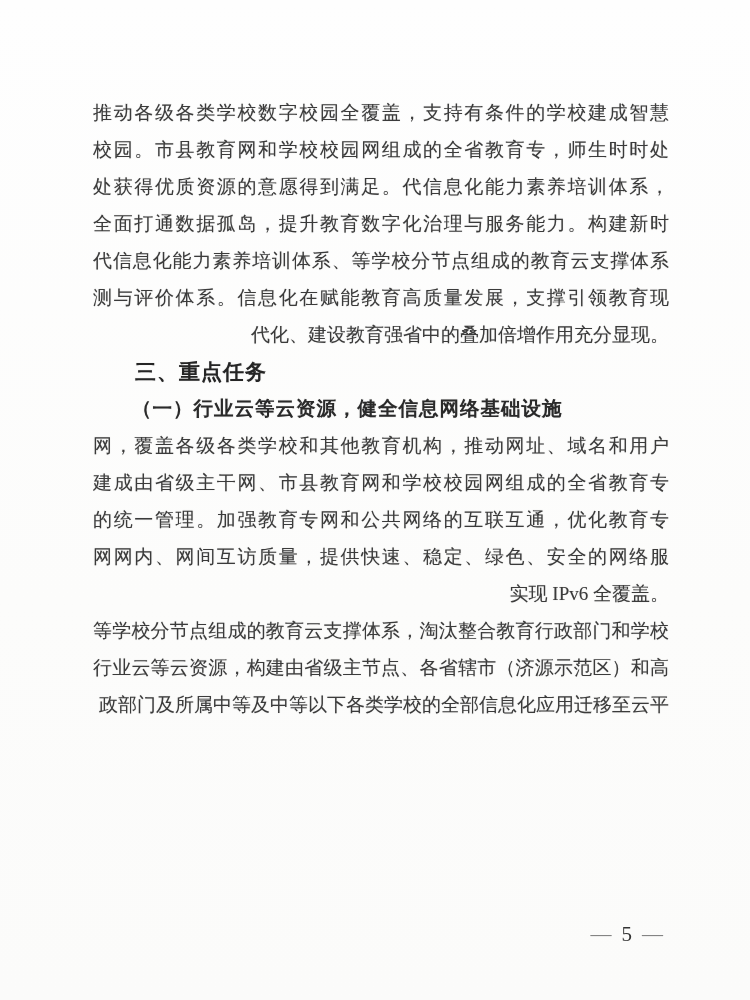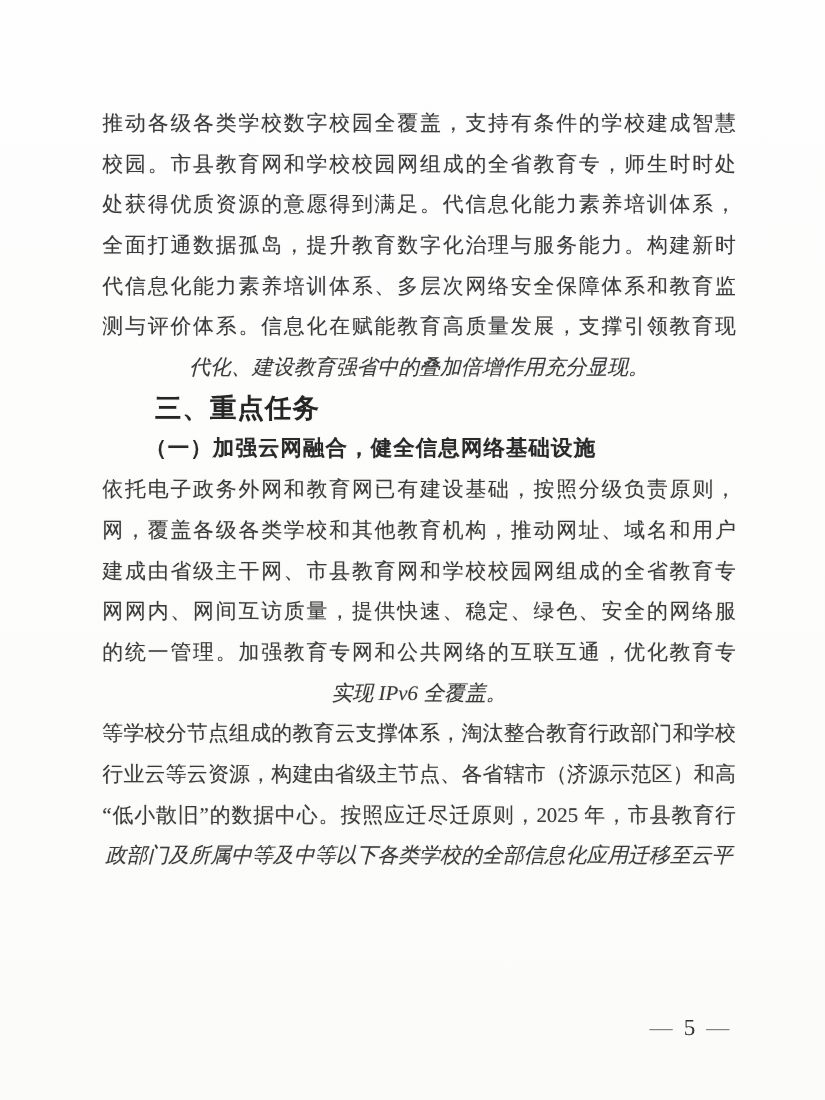--- a/index.html
+++ b/index.html
@@ -31,32 +31,31 @@
   .paragraph { margin: 0; }
   .line {
     height: 37px;
     line-height: 37px;
     text-align: justify;
     text-align-last: justify;
     white-space: normal;
     overflow: hidden;
   }
   .line.last {
-    text-align: center;
+    text-align: right;
     text-align-last: auto;
-    font-style: italic;
   }
   .line.indent { text-indent: 2em; }
   .heading1 {
     height: 37px;
     line-height: 37px;
     text-indent: 2em;
     font-family: "Liberation Sans", "DejaVu Sans", sans-serif;
     font-weight: bold;
-    font-size: 24px;
+    font-size: 21px;
     color: #252525;
     letter-spacing: 1px;
   }
   .heading2 {
     height: 37px;
     line-height: 37px;
     text-indent: 2em;
     font-weight: bold;
     font-size: 19.5px;
     color: #2a2a2a;
@@ -85,37 +84,35 @@
 </head>
 <body>
 
 <div class="scan-page">
   <div class="text-body">
       <div class="paragraph">
         <div class="line">推动各级各类学校数字校园全覆盖，支持有条件的学校建成智慧</div>
         <div class="line">校园。市县教育网和学校校园网组成的全省教育专，师生时时处</div>
         <div class="line">处获得优质资源的意愿得到满足。代信息化能力素养培训体系，</div>
         <div class="line">全面打通数据孤岛，提升教育数字化治理与服务能力。构建新时</div>
-        <div class="line">代信息化能力素养培训体系、多层次网络安全保障体系和教育监</div>
+        <div class="line">代信息化能力素养培训体系、等学校分节点组成的教育云支撑体系</div>
         <div class="line">测与评价体系。信息化在赋能教育高质量发展，支撑引领教育现</div>
         <div class="line last">代化、建设教育强省中的叠加倍增作用充分显现。</div>
       </div>
       <div class="heading1">三、重点任务</div>
-      <div class="heading2">（一）加强云网融合，健全信息网络基础设施</div>
+      <div class="heading2">（一）行业云等云资源，健全信息网络基础设施</div>
       <div class="paragraph">
-        <div class="line">依托电子政务外网和教育网已有建设基础，按照分级负责原则，</div>
         <div class="line">网，覆盖各级各类学校和其他教育机构，推动网址、域名和用户</div>
         <div class="line">建成由省级主干网、市县教育网和学校校园网组成的全省教育专</div>
+        <div class="line">的统一管理。加强教育专网和公共网络的互联互通，优化教育专</div>
         <div class="line">网网内、网间互访质量，提供快速、稳定、绿色、安全的网络服</div>
-        <div class="line">的统一管理。加强教育专网和公共网络的互联互通，优化教育专</div>
         <div class="line last">实现 IPv6 全覆盖。</div>
       </div>
       <div class="paragraph">
         <div class="line">等学校分节点组成的教育云支撑体系，淘汰整合教育行政部门和学校</div>
         <div class="line">行业云等云资源，构建由省级主节点、各省辖市（济源示范区）和高</div>
-        <div class="line">“低小散旧”的数据中心。按照应迁尽迁原则，2025 年，市县教育行</div>
         <div class="line last">政部门及所属中等及中等以下各类学校的全部信息化应用迁移至云平</div>
       </div>
     </div>
   <div class="page-number">
     <span class="dash">—</span><span class="num">5</span><span class="dash">—</span>
   </div>
 </div>
 
 </body></html>

